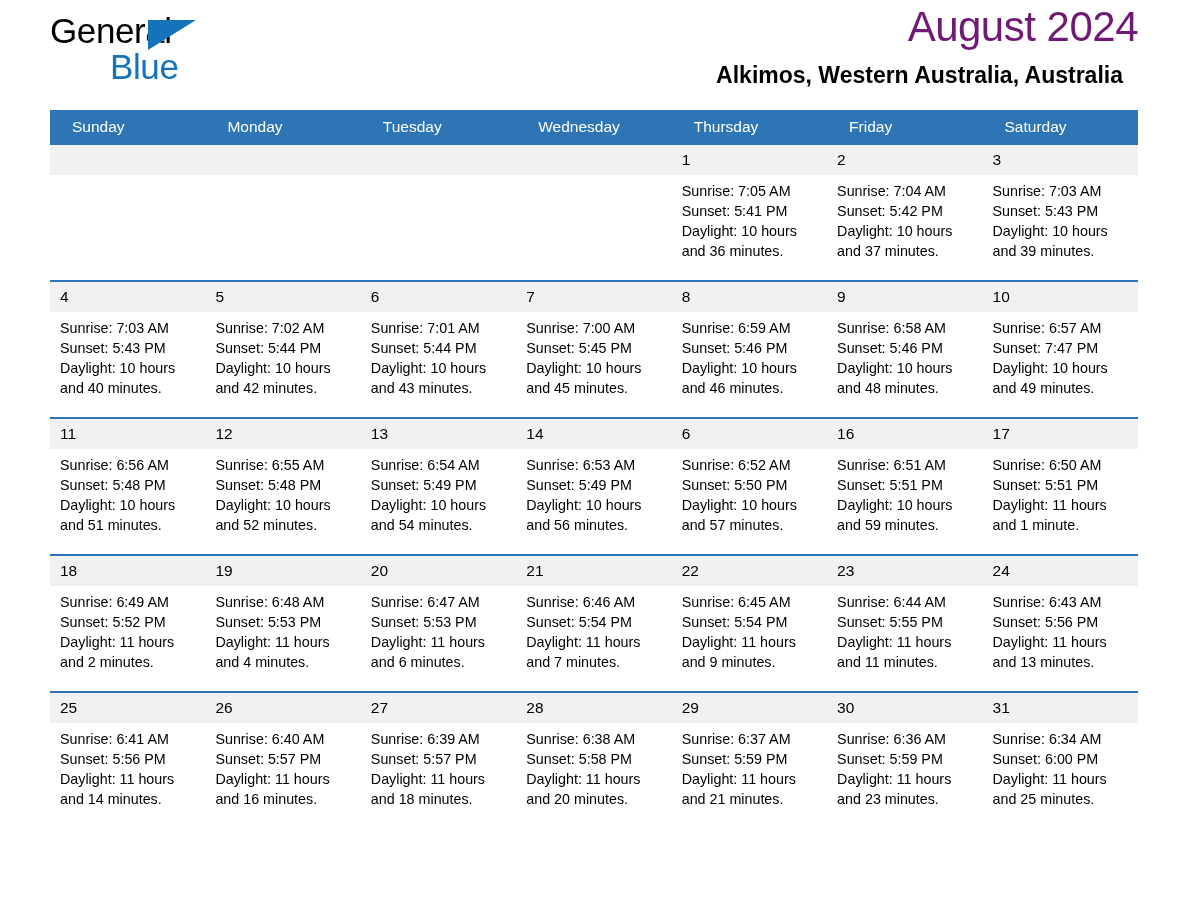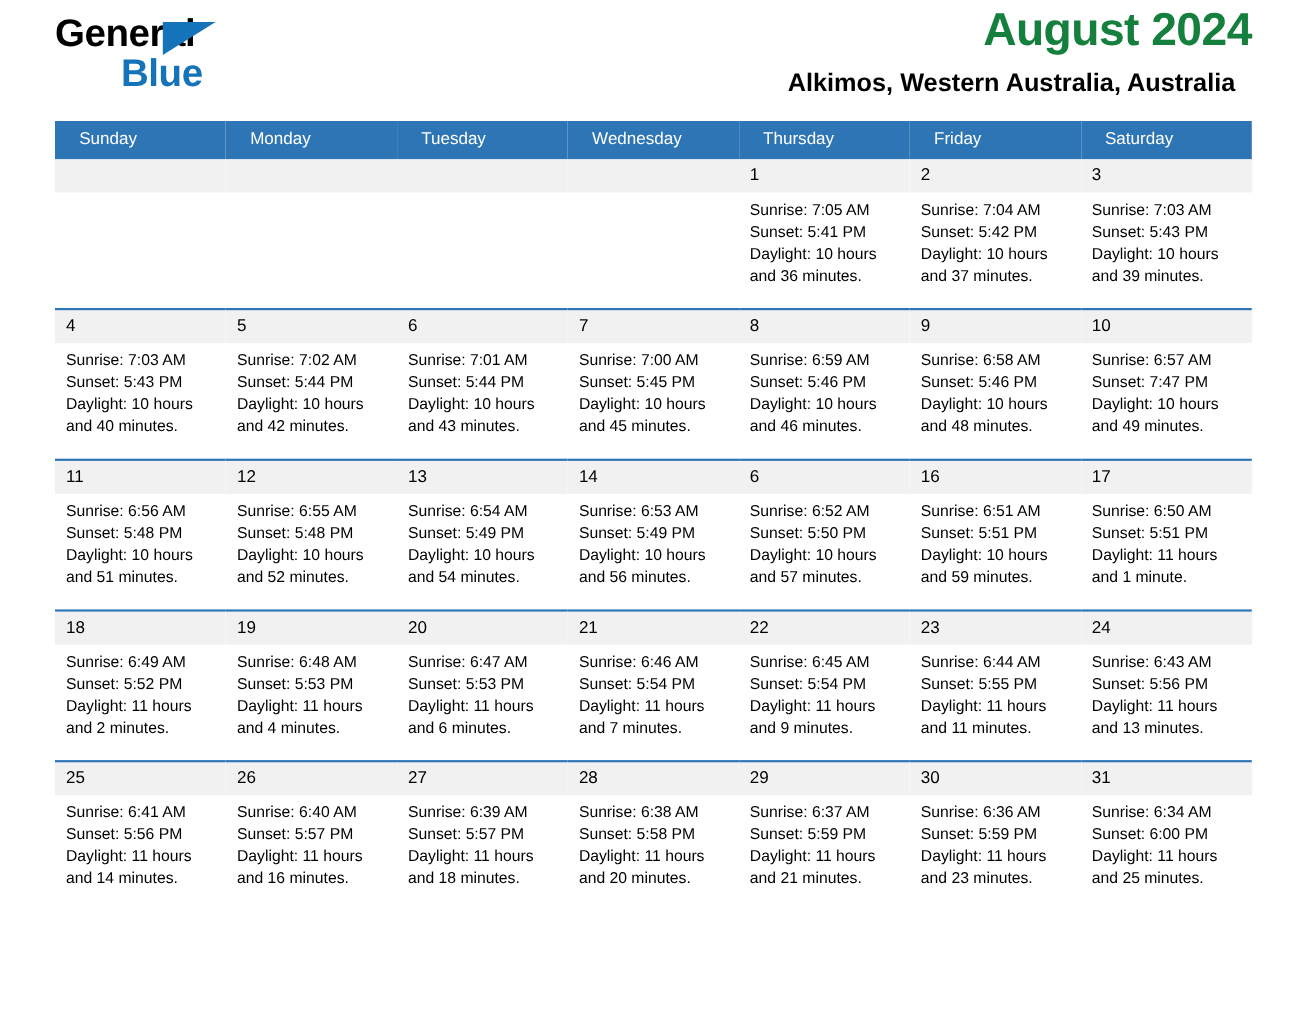--- a/index.html
+++ b/index.html
@@ -29,21 +29,20 @@
     height: 110px;
     display: flex;
     align-items: flex-start;
     justify-content: space-between;
   }
   .brand {
     position: relative;
     margin-top: 12px;
     width: 210px;
     height: 80px;
-    font-weight: bold;
   }
   .brand-line1 {
     position: relative;
     font-size: 35px;
     line-height: 38px;
     color: #000000;
     letter-spacing: -0.4px;
     white-space: nowrap;
     display: inline-block;
   }
@@ -66,23 +65,23 @@
     color: #1573b9;
     letter-spacing: -0.4px;
   }
   .titles {
     text-align: right;
     padding-top: 2px;
   }
   .month-title {
     font-size: 42px;
     line-height: 50px;
-    font-weight: bold;
+    font-weight: normal;
     margin: 0;
-    color: #15803d;
+    color: #701a75;
     letter-spacing: -0.5px;
   }
   .location {
     font-size: 23px;
     line-height: 30px;
     margin: 8px 15px 0 0;
     font-weight: bold;
     color: #000000;
   }
 

